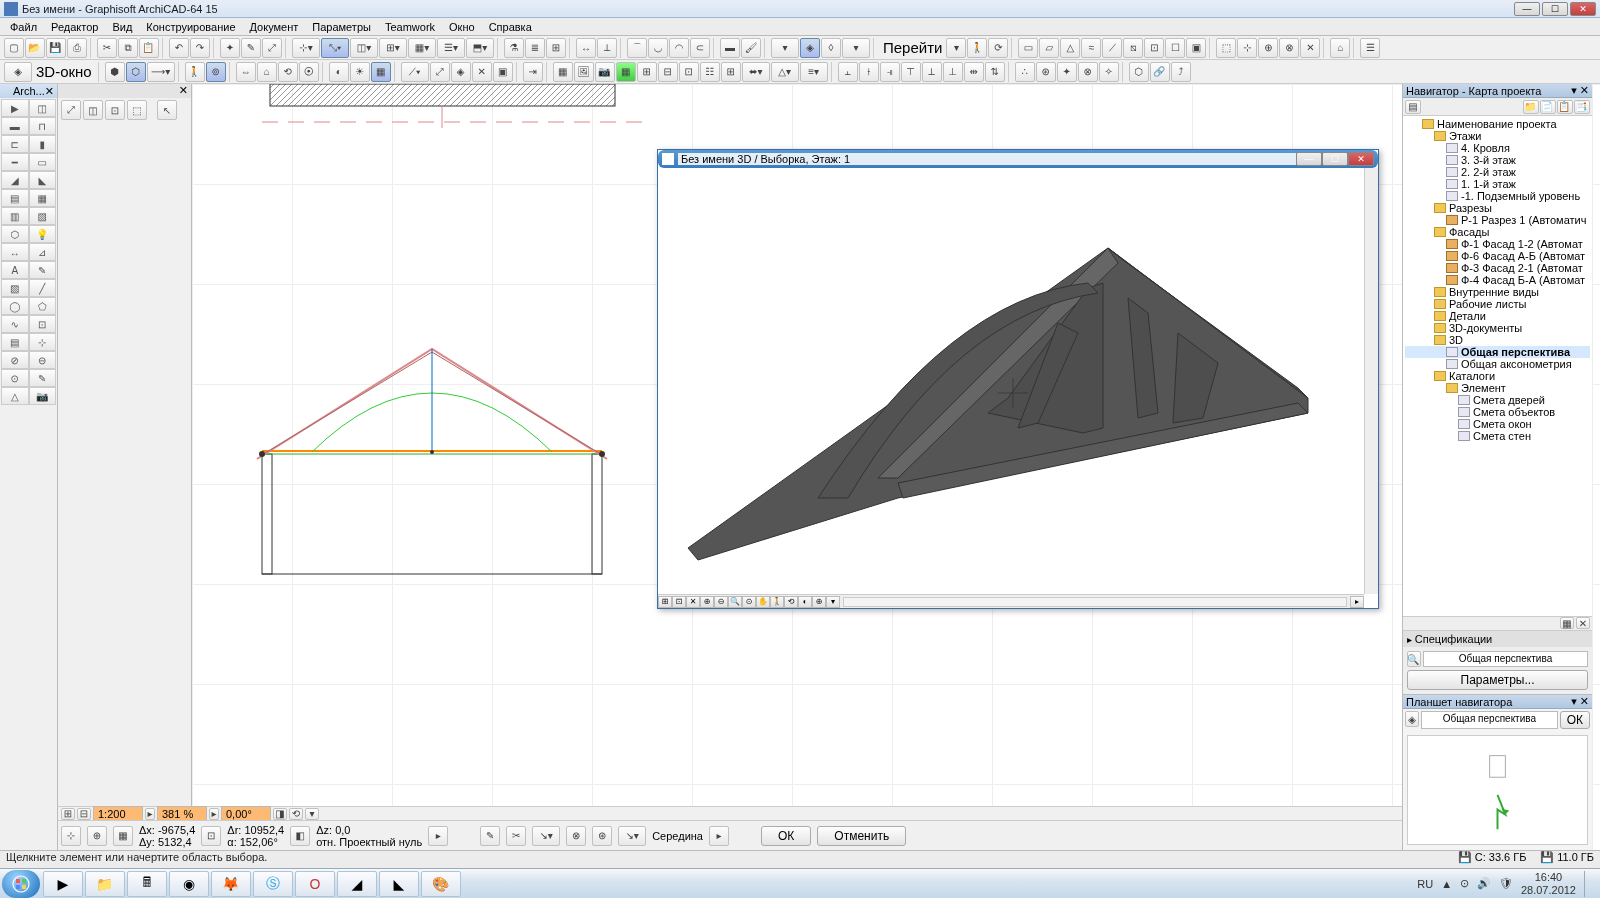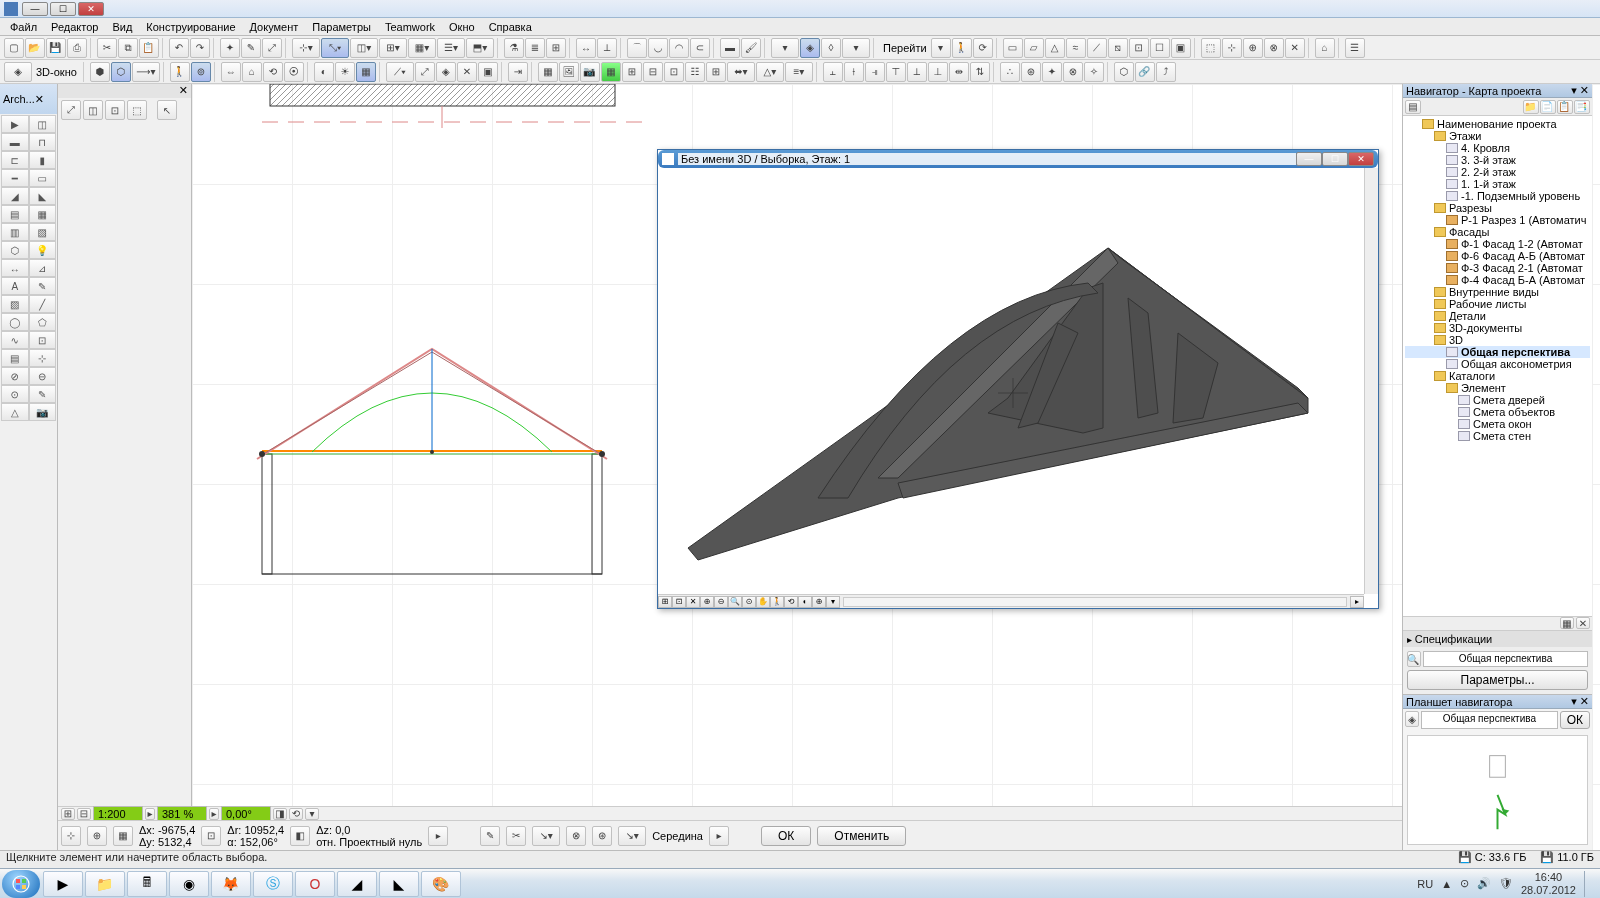--- a/index.html
+++ b/index.html
@@ -13,25 +13,25 @@
 .win-btn.close { background: linear-gradient(#d96666,#c14040); color: #fff; }
 
 .menubar { height: 18px; background: #ececec; display: flex; align-items: center; padding: 0 4px; border-bottom: 1px solid #bbb; gap: 2px; }
 .menu-item { padding: 1px 6px; cursor: pointer; }
 
 .toolbar-row { height: 24px; background: #f0f0f0; border-bottom: 1px solid #ccc; display: flex; align-items: center; padding: 0 4px; gap: 1px; }
 .tbtn { width: 20px; height: 20px; background: linear-gradient(#fdfdfd,#e8e8e8); border: 1px solid #c0c0c0; border-radius: 2px; display: flex; align-items: center; justify-content: center; cursor: pointer; font-size: 10px; color: #444; }
 .tbtn.wide { width: 28px; }
 .tbtn.active { background: linear-gradient(#cde,#abe); border-color: #68a; }
 .tsep { width: 4px; height: 20px; border-left: 1px solid #ccc; margin: 0 2px; }
-.ttext { padding: 0 3px; font-size: 11px; }
+.ttext { padding: 0 3px; font-size: 15px; }
 
 .main-area { position: absolute; top: 84px; left: 0; right: 0; bottom: 44px; display: flex; }
 .toolbox-panel { width: 58px; background: #f0f0f0; border-right: 1px solid #bbb; }
-.toolbox-title { background: linear-gradient(#d6e4f5,#c0d6ee); height: 30px; font-size: 9px; padding: 4px 3px; display:flex; align-items:center; justify-content:flex-start; }
+.toolbox-title { background: linear-gradient(#d6e4f5,#c0d6ee); height: 14px; font-size: 9px; padding: 4px 3px; display:flex; align-items:center; justify-content:flex-end; }
 .tool-grid { display: grid; grid-template-columns: 1fr 1fr; gap: 0; padding: 1px; }
 .tool { height: 18px; background: linear-gradient(#fdfdfd,#e8e8e8); border: 1px solid #ccc; display:flex; align-items:center; justify-content:center; cursor:pointer; font-size:10px; color:#555; }
 
 .info-strip { width: 134px; background:#f0f0f0; border-right:1px solid #bbb; }
 .info-toolbar { height:24px; display:flex; align-items:center; gap:2px; padding:0 3px; }
 
 .canvas-area { flex: 1; position: relative; background: #fff; }
 .grid-bg { position:absolute; inset:0; background-image: linear-gradient(#eee 1px, transparent 1px), linear-gradient(90deg,#eee 1px, transparent 1px); background-size: 100px 100px; }
 
 .elevation-drawing { position:absolute; left:60px; top:250px; width:370px; height:260px; pointer-events:none; }
@@ -44,21 +44,21 @@
 .fw-scroll-h { position:absolute; bottom:0; left:0; right:14px; height:14px; background:#eee; border-top:1px solid #ccc; display:flex; align-items:center; }
 .fw-tool { width:14px; height:12px; background:linear-gradient(#fafafa,#e0e0e0); border:1px solid #bbb; font-size:8px; display:flex; align-items:center; justify-content:center; cursor:pointer; }
 
 .status-bar { position:absolute; left:0; right:0; bottom:30px; height:18px; background:#ececec; border-top:1px solid #bbb; display:flex; align-items:flex-start; padding:0 6px; justify-content:space-between; }
 .status-text { color:#222; font-size:11px; }
 .disk-info { display:flex; gap:14px; }
 
 .bottom-row { position:absolute; left:58px; right:170px; bottom:48px; height:44px; display:flex; flex-direction:column; }
 .scale-row { height:14px; background:#f0f0f0; border-top:1px solid #ccc; display:flex; align-items:center; gap:2px; padding:0 3px; font-size:10px; }
 .coord-row { height:30px; background:#f0f0f0; border-top:1px solid #ccc; display:flex; align-items:center; gap:6px; padding:0 3px; font-size:10px; }
-.coord-box { background:#84cc16; border:1px solid #bbb; padding:1px 4px; min-width:50px; }
+.coord-box { background:#fdba74; border:1px solid #bbb; padding:1px 4px; min-width:50px; }
 .btn-generic { background: linear-gradient(#fdfdfd,#e4e4e4); border:1px solid #aaa; border-radius:3px; padding:2px 16px; font-size:12px; cursor:pointer; }
 
 .nav-panel { position:absolute; top:84px; right:8px; width:190px; bottom:30px; background:#f4f4f4; border-left:1px solid #bbb; display:flex; flex-direction:column; }
 .nav-header { height:14px; background:linear-gradient(#c8d8ec,#b0c8e2); font-size:10px; padding:0 3px; display:flex; align-items:center; justify-content:space-between; border-bottom:1px solid #9ab; }
 .nav-toolbar { height:18px; display:flex; align-items:center; padding:0 2px; gap:1px; background:#eee; border-bottom:1px solid #ccc; }
 .nav-tree { flex:1; background:#fff; overflow:auto; font-size:11px; padding:2px; }
 .tree-item { white-space:nowrap; padding:0 2px; cursor:pointer; display:flex; align-items:center; gap:3px; }
 .tree-item.bold { font-weight:bold; background:#d6e8ff; }
 .tree-icon { width:12px; height:10px; display:inline-block; }
 .ti-folder { background:#f0c858; border:1px solid #c09830; }
@@ -81,20 +81,21 @@
 .tray { margin-left:auto; display:flex; align-items:center; gap:8px; padding:0 8px; font-size:10px; color:#333; }
 .tray .clock { text-align:center; line-height:1.1; }
 
 svg { display:block; }
 </style>
 </head>
 <body>
 
 <div class="titlebar">
   <div class="app-icon"></div>
+  <div class="title-text">Без имени - Graphisoft ArchiCAD-64 15</div>
   <div class="win-controls">
     <div class="win-btn">—</div>
     <div class="win-btn">☐</div>
     <div class="win-btn close">✕</div>
   </div>
 </div>
 
 <div class="menubar">
   <span class="menu-item">Файл</span>
   <span class="menu-item">Редактор</span>

